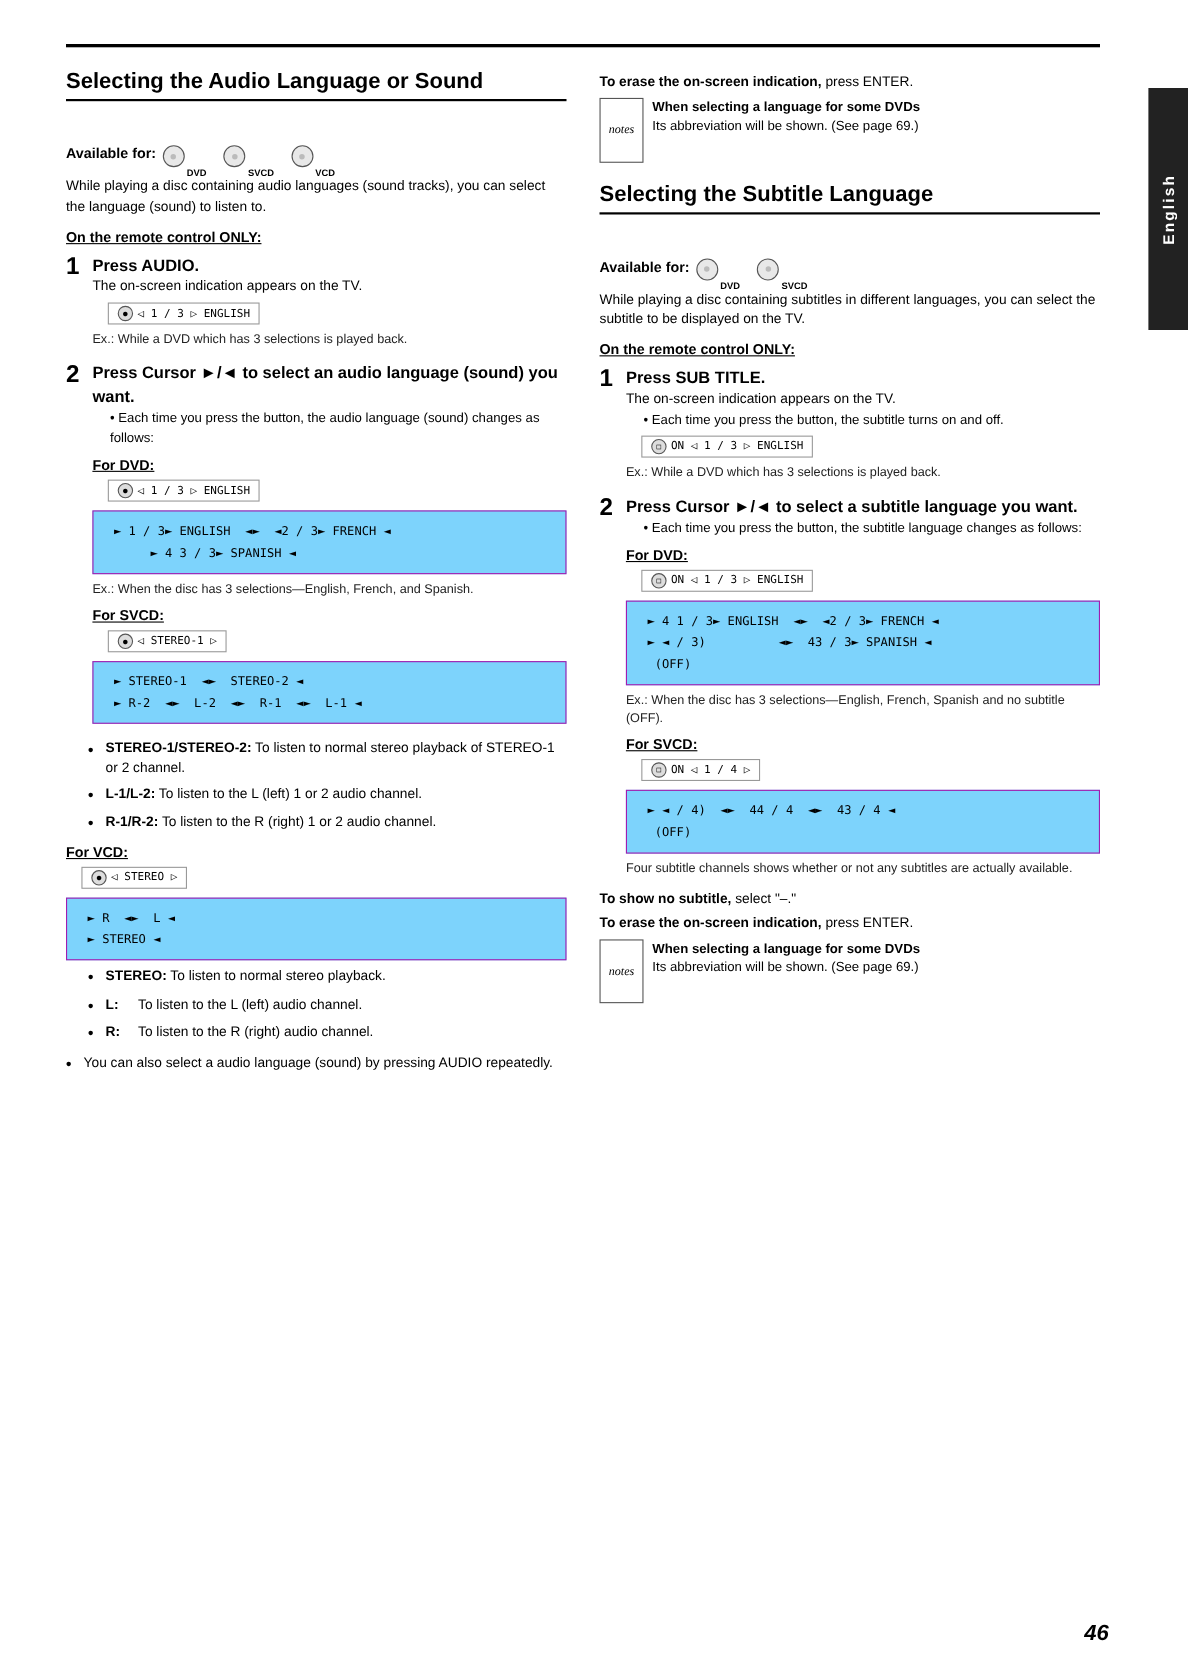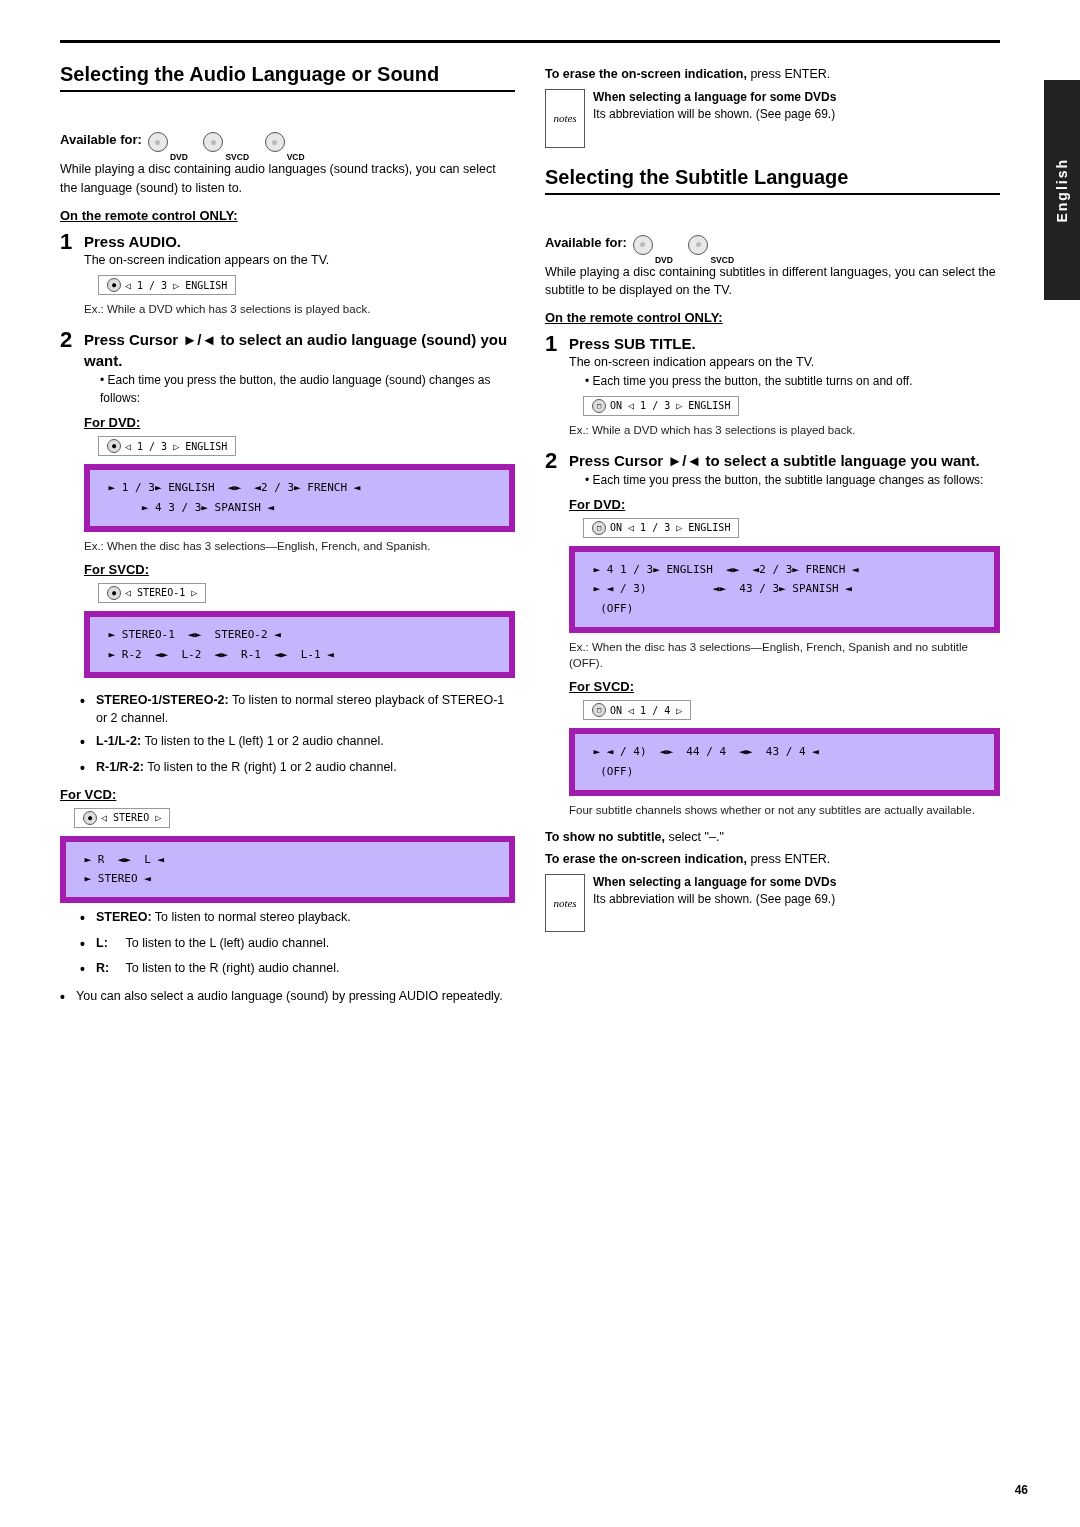--- a/index.html
+++ b/index.html
@@ -127,25 +127,25 @@
 
     .ex-text {
       font-size: 11.5px;
       line-height: 1.4;
       margin: 4px 0;
       color: #222;
     }
 
     
     .arrow-diagram {
-      border: 6px solid #a21caf;
+      border: 1px solid #a21caf;
       padding: 8px 12px;
       margin: 6px 0;
       font-size: 11px;
-      background: #c4b5fd;
+      background: #7dd3fc;
       font-family: monospace;
     }
     .arrow-row {
       display: flex;
       align-items: center;
       gap: 4px;
       flex-wrap: wrap;
       line-height: 1.8;
     }
 
@@ -199,23 +199,24 @@
     
     .top-divider {
       border-top: 3px solid #000;
       margin-bottom: 20px;
     }
 
     
     .page-number {
       position: absolute;
       bottom: 30px;
-      right: 52px;
-      font-size: 12px;
-      font-weight: bold;
+      right: 72px;
+      font-size: 20px;
+      font-weight: bold;
+      font-style: italic;
     }
 
     
     b { font-weight: bold; }
     i { font-style: italic; }
 
     .small-osd {
       border: 1px solid #999;
       padding: 2px 8px;
       display: inline-flex;

